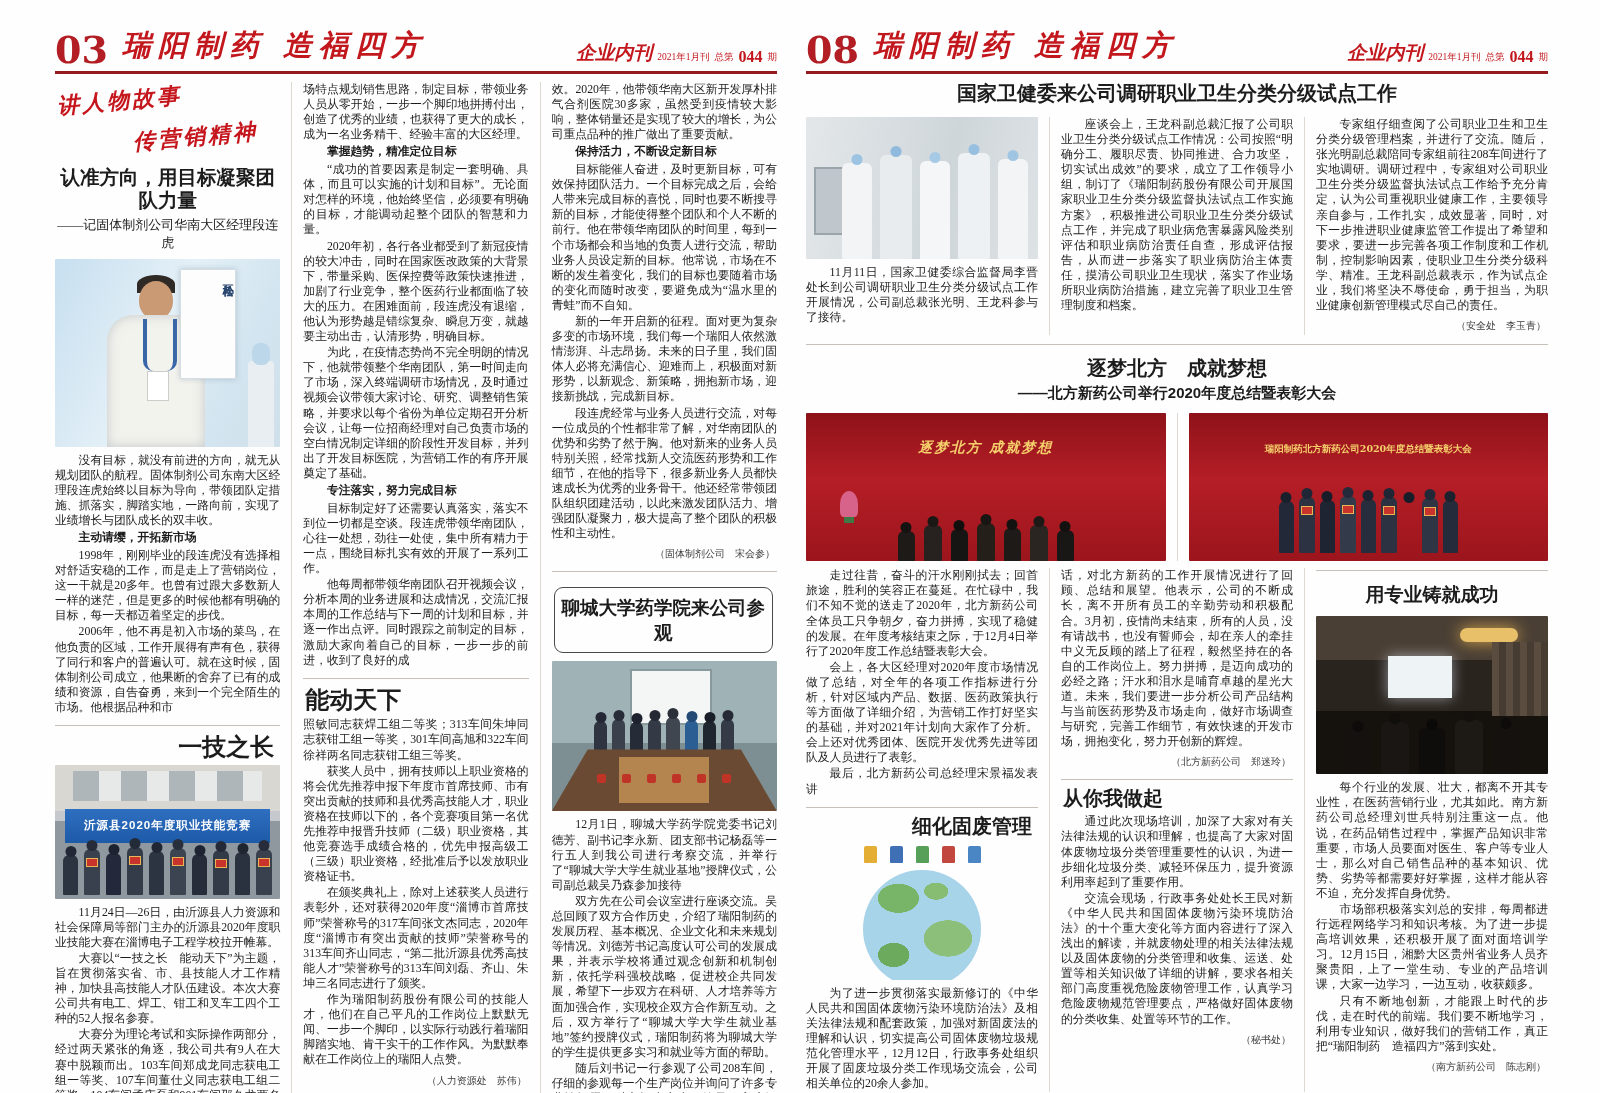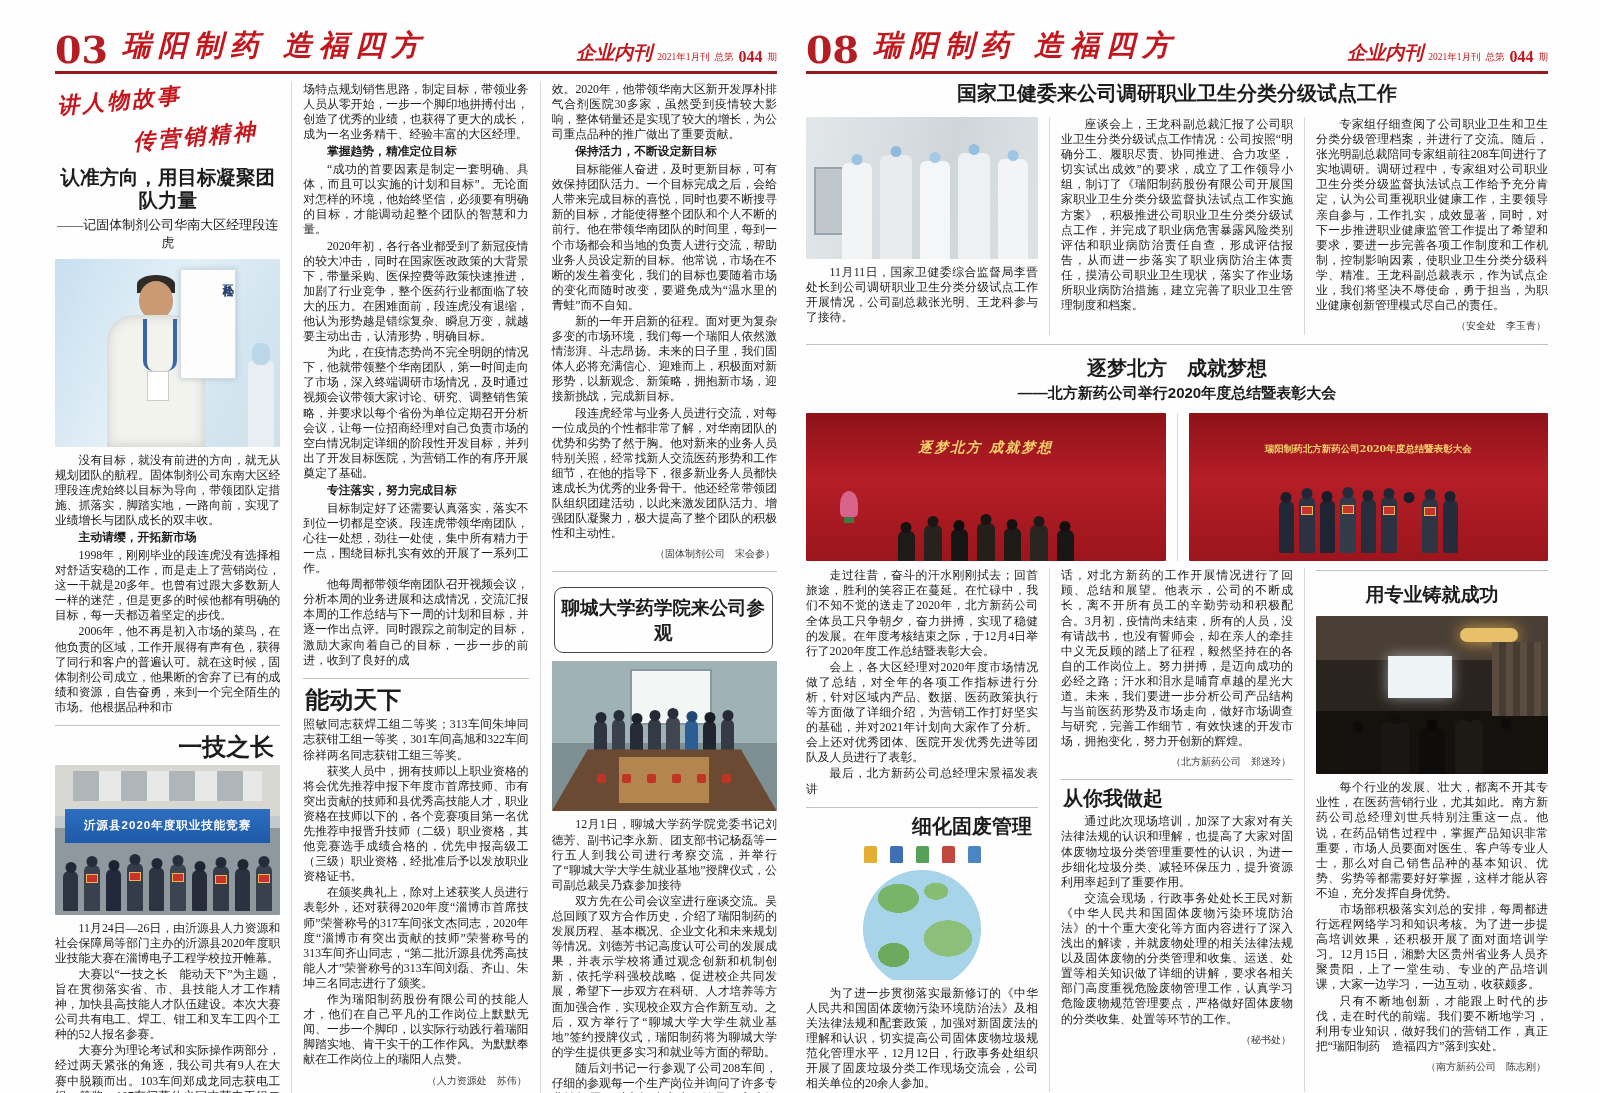--- a/index.html
+++ b/index.html
@@ -58,21 +58,21 @@
   .pt-man-hair{position:absolute;left:82px;top:16px;width:38px;height:18px;border-radius:50% 50% 0 0;background:#2f2a26;}
   .pt-man-body{position:absolute;left:52px;top:56px;width:98px;height:132px;border-radius:26px 26px 0 0;background:#f3f3ee;box-shadow:inset 0 0 12px rgba(150,160,170,.5);}
   .pt-lanyard{position:absolute;left:88px;top:60px;width:26px;height:52px;border-left:4px solid #3a66a8;border-right:4px solid #3a66a8;border-radius:0 0 10px 10px;}
   .pt-badge{position:absolute;left:92px;top:112px;width:20px;height:28px;background:#fff;border:1px solid #ccc;}
   .pt-poster{position:absolute;right:44px;top:10px;width:54px;height:108px;background:#fdfdfd;border:1px solid #d4dde4;box-shadow:0 0 6px rgba(120,140,160,.4);}
   .pt-poster-text{writing-mode:vertical-rl;font-size:11px;font-weight:bold;color:#27456e;margin:6px auto 0;display:block;text-align:center;width:100%;}
   .pt-cooler{position:absolute;right:6px;bottom:0;width:26px;height:86px;background:#e9eef2;border-radius:4px 4px 0 0;}
   .pt-cooler::before{content:"";position:absolute;top:-18px;left:4px;width:18px;height:22px;border-radius:40%;background:#bcd6ea;}
 
   
-  .ph-comp{height:150px;background:linear-gradient(#d8d7d2 0 34%,#c5c8cc 34% 42%,#8f989f 42% 100%);padding-left:24px;}
+  .ph-comp{height:134px;background:linear-gradient(#d8d7d2 0 34%,#c5c8cc 34% 42%,#8f989f 42% 100%);padding-left:24px;}
   .comp-win{position:absolute;top:6px;left:18px;right:18px;height:30px;background:repeating-linear-gradient(90deg,#aeb6ba 0 26px,#e7e9e8 26px 48px);}
   .comp-banner{position:absolute;top:44px;left:10px;right:10px;height:34px;background:linear-gradient(#2f6fc0,#1d5aa8);color:#fff;font-family:"Liberation Sans",sans-serif;font-size:11.5px;font-weight:bold;display:flex;align-items:center;justify-content:center;letter-spacing:1px;}
 
   
   .ph-meet{height:150px;background:linear-gradient(#9fb2b5 0 55%,#7d8f92 55% 100%);}
   .meet-screen{position:absolute;left:78px;top:8px;width:78px;height:52px;background:#f4f6f5;border:2px solid #87999c;}
   .meet-table{position:absolute;bottom:0;left:0;right:0;height:62px;background:#6b4a33;clip-path:polygon(16% 0,84% 0,100% 100%,0 100%);}
   .meet-table::after{content:"";position:absolute;left:30%;right:30%;top:8px;bottom:8px;background:#b4854f;}
   .meet-gifts{position:absolute;bottom:28px;left:0;right:0;display:flex;justify-content:center;gap:16px;}
   .meet-gifts i{width:9px;height:9px;background:#c03428;display:block;border-radius:2px;}

